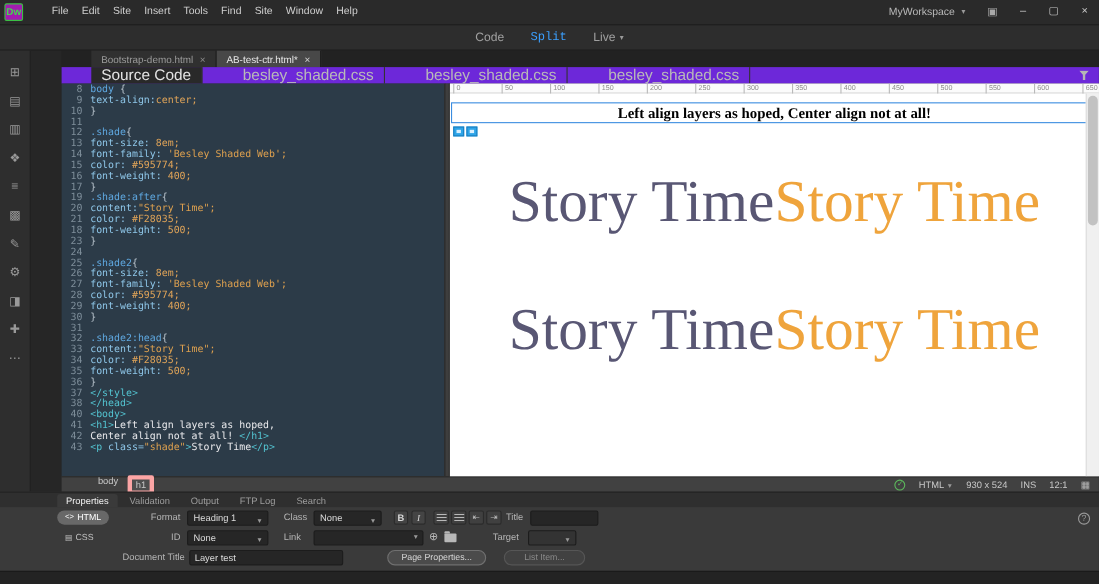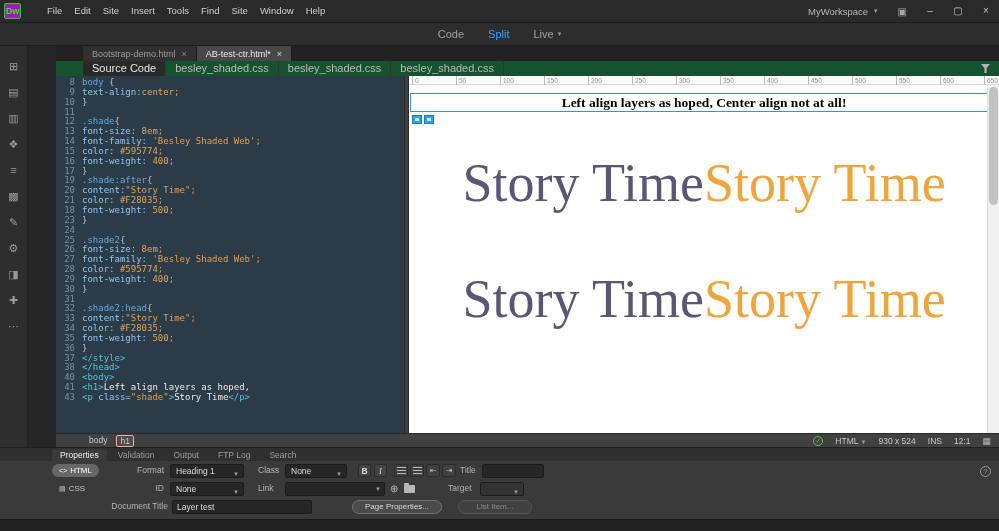--- a/index.html
+++ b/index.html
@@ -13,35 +13,35 @@
   .menu-item { padding:0 6px; height:22px; line-height:22px; cursor:default; }
   .mb-right { margin-left:auto; display:flex; align-items:center; gap:2px; }
   .workspace { color:#b9b9b9; font-size:9.5px; padding:0 4px; }
   .caret { font-size:7px; color:#9a9a9a; margin-right:10px; }
   .top-icon { color:#a8a8a8; font-size:10px; padding:0 8px; }
   .win-btn { width:26px; height:22px; text-align:center; line-height:22px; color:#c6c6c6; font-size:10px; }
 
   
   .viewbar { height:24px; background:#2d2d2d; border-top:1px solid #1d1d1d; border-bottom:1px solid #1d1d1d; display:flex; align-items:center; justify-content:center; gap:24px; font-size:11px; }
   .vm { color:#a0a0a0; display:flex; align-items:center; gap:4px; }
-  .vm.active { color:#3ba0ff; }
+  .vm.active { color:#3ba0ff;font-family:Liberation Mono, monospace; }
   .vm .vm-caret { font-size:7px; color:#9a9a9a; }
 
   
   .main { display:flex; height:401px; }
   .rail { width:28px; background:#2e2e2e; border-right:1px solid #202020; display:flex; flex-direction:column; align-items:center; padding-top:14px; gap:13px; flex:none; }
   .rail-icon { color:#999; font-size:11px; height:13px; line-height:13px; }
   .editor { flex:1; display:flex; flex-direction:column; min-width:0;padding-left:28px; }
 
   .tabbar { height:15px; background:#222; display:flex; padding-left:27px; font-size:9px; }
   .tab { display:flex; align-items:center; gap:6px; padding:0 9px; background:#303030; color:#9b9b9b; border-right:1px solid #1b1b1b; }
   .tab.active { background:#484848; color:#e8e8e8; }
   .tab-close { font-size:9px; opacity:.85; }
 
-  .relbar { height:15px; background:#14532d; display:flex; align-items:center; font-size:11px; color:#b9b9b9; padding-left:27px; }
+  .relbar { height:15px; background:#6d28d9; display:flex; align-items:center; font-size:14px; color:#b9b9b9; padding-left:27px;gap:28px; }
   .rel-item { padding:0 9px; height:15px; line-height:15px; border-right:1px solid #333; }
   .rel-item.active { background:#292929; color:#e4e4e4; }
   .filter-icon { margin-left:auto; margin-right:9px; width:9px; height:9px; background:#b5b5b5;
     clip-path:polygon(0 0,100% 0,62% 45%,62% 100%,38% 100%,38% 45%); }
 
   .split { display:flex; height:357px; }
 
   
   .code-pane { width:348px; flex:none; background:#2c3b48; font-family:"DejaVu Sans Mono",monospace; font-size:9px; padding-top:2px; overflow:hidden; cursor:text; }
   .code-line { display:flex; height:9.85px; line-height:9.85px; white-space:pre; }
@@ -67,21 +67,21 @@
   .marker-inner { width:4px; height:3px; margin:2px auto 0; background:#d8efff; }
   .story-rows { }
   .story-row { text-align:center; font-family:"Liberation Serif",serif; font-size:54px; line-height:58px; white-space:nowrap; margin-top:30px; }
   .story-row + .story-row { margin-top:58px; }
   .design-scrollbar { position:absolute; right:0; top:9px; bottom:0; width:12px; background:#f0f0f0; border-left:1px solid #dcdcdc; }
   .design-thumb { position:absolute; top:2px; left:1px; width:9px; height:118px; background:#c2c2c2; border-radius:5px; }
 
   
   .statusbar { height:14px; background:#414141; border-top:1px solid #2a2a2a; display:flex; align-items:center; font-size:8.5px; color:#c9c9c9; padding:0 8px 0 30px; gap:10px; }
   .tag-item { padding:0 3px; }
-  .tag-item.sel { border:1px solid #fca5a5; background:#4d4d4d; border-radius:2px; }
+  .tag-item.sel { border:4px solid #fca5a5; background:#4d4d4d; border-radius:2px; }
   .sb-right { margin-left:auto; display:flex; align-items:center; gap:12px; }
   .lint { width:10px; height:10px; border-radius:50%; border:1px solid #5cb85c; color:#5cb85c; font-size:7px; line-height:8px; text-align:center; }
   .sb-caret { font-size:6px; color:#9a9a9a; margin-left:2px; }
   .sb-grid { color:#b5b5b5; font-size:9px; }
 
   
   .props { height:72px; background:#3a3a3a; border-top:1px solid #202020; }
   .props-tabs { height:13px; background:#2f2f2f; display:flex; align-items:flex-end; gap:3px; padding-left:52px; font-size:8.5px; }
   .ptab { padding:1px 8px; color:#9d9d9d; }
   .ptab.active { color:#f0f0f0; background:#3a3a3a; border-radius:3px 3px 0 0; }
@@ -214,20 +214,21 @@
             <div class="code-line"><span class="ln">31</span><span class="lc"></span></div>
             <div class="code-line"><span class="ln">32</span><span class="lc"><span class="tk-sel">.shade2:head</span><span class="tk-pun">{</span></span></div>
             <div class="code-line"><span class="ln">33</span><span class="lc"><span class="tk-prop">content:</span><span class="tk-str">"Story Time";</span></span></div>
             <div class="code-line"><span class="ln">34</span><span class="lc"><span class="tk-prop">color: </span><span class="tk-val">#F28035;</span></span></div>
             <div class="code-line"><span class="ln">35</span><span class="lc"><span class="tk-prop">font-weight: </span><span class="tk-val">500;</span></span></div>
             <div class="code-line"><span class="ln">36</span><span class="lc"><span class="tk-pun">}</span></span></div>
             <div class="code-line"><span class="ln">37</span><span class="lc"><span class="tk-tag">&lt;/style&gt;</span></span></div>
             <div class="code-line"><span class="ln">38</span><span class="lc"><span class="tk-tag">&lt;/head&gt;</span></span></div>
             <div class="code-line"><span class="ln">40</span><span class="lc"><span class="tk-tag">&lt;body&gt;</span></span></div>
             <div class="code-line"><span class="ln">41</span><span class="lc"><span class="tk-tag">&lt;h1&gt;</span><span class="tk-txt">Left align layers as hoped,</span></span></div>
+            <div class="code-line"><span class="ln">42</span><span class="lc"><span class="tk-txt">Center align not at all! </span><span class="tk-tag">&lt;/h1&gt;</span></span></div>
             <div class="code-line"><span class="ln">43</span><span class="lc"><span class="tk-tag">&lt;p</span><span class="tk-prop"> class=</span><span class="tk-str">"shade"</span><span class="tk-tag">&gt;</span><span class="tk-txt">Story Time</span><span class="tk-tag">&lt;/p&gt;</span></span></div>
           </div>
         <div class="splitter"></div>
 
         <div class="design-pane">
           <div class="ruler" id="ruler">
               <span class="ruler-num" style="left: 3px;">0</span>
               <span class="ruler-num" style="left: 47px;">50</span>
               <span class="ruler-num" style="left: 91px;">100</span>
               <span class="ruler-num" style="left: 135px;">150</span>

